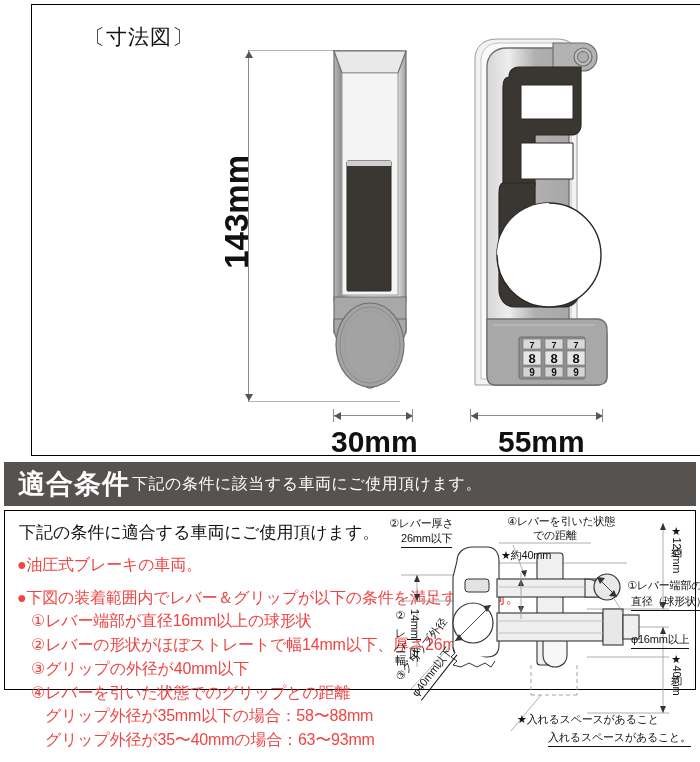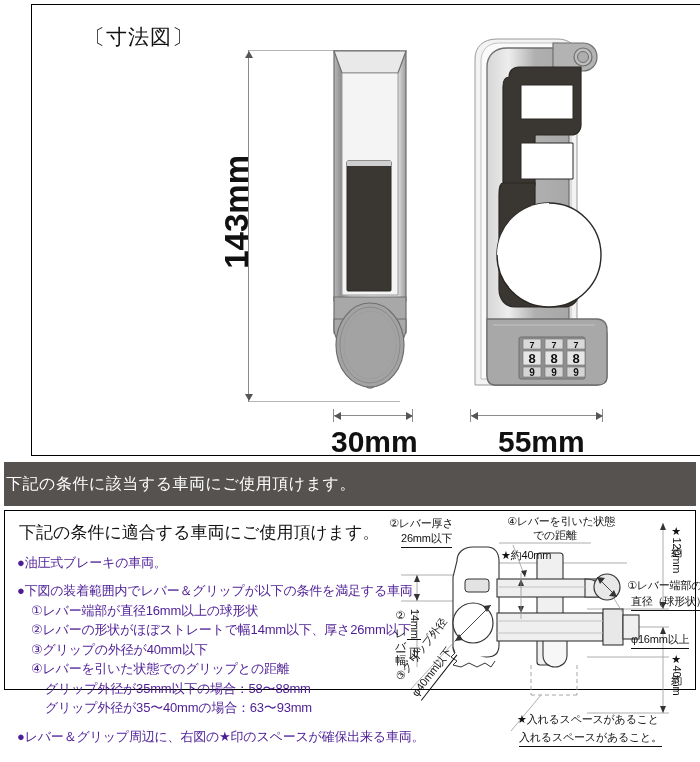--- a/index.html
+++ b/index.html
@@ -75,21 +75,21 @@
     color:#fff;font-size:16px;margin-left:2px;line-height:1;letter-spacing:0.5px;
   }
 
   
   .cond-section{
     position:absolute;left:4px;top:510px;width:692px;height:180px;
     border:1px solid #000;box-sizing:border-box;background:#fff;
   }
   .cond-text{position:absolute;left:12px;top:10px;width:380px;}
   .cond-head{font-size:17px;font-weight:500;color:#111;margin:0 0 10px 2px;letter-spacing:0px;}
-  .cond-li{font-size:13px;color:#4c1d95;margin:0 0 1px 0;letter-spacing:-0.2px;line-height:1.42;}
+  .cond-li{font-size:16px;color:#ef4444;margin:0 0 1px 0;letter-spacing:-0.2px;line-height:1.42;}
   .cond-li.ind1{padding-left:14px;}
   .cond-li.ind2{padding-left:28px;}
   .cond-gap{height:9px;}
 
   
   .fig{position:absolute;left:386px;top:6px;width:300px;height:238px;}
   .fig-lbl{position:absolute;font-size:11px;color:#111;line-height:1.25;letter-spacing:-0.2px;}
   .ul{border-bottom:1px solid #111;padding-bottom:1px;}
 </style>
 </head>
@@ -231,20 +231,21 @@
 
     <div class="t55a"></div>
     <div class="t55b"></div>
     <div class="hline-55"></div>
     <div class="a55l"></div>
     <div class="a55r"></div>
     <div class="label-55 nowrap">55mm</div>
   </div>
 
   <div class="banner">
+    <div class="banner-title nowrap">適合条件</div>
     <div class="banner-sub nowrap">下記の条件に該当する車両にご使用頂けます。</div>
   </div>
 
   <div class="cond-section">
 
     <div class="cond-text">
       <div class="cond-head nowrap">下記の条件に適合する車両にご使用頂けます。</div>
       <div class="cond-li nowrap">●油圧式ブレーキの車両。</div>
       <div class="cond-gap"></div>
       <div class="cond-li nowrap">●下図の装着範囲内でレバー＆グリップが以下の条件を満足する車両。</div>
@@ -386,19 +387,19 @@
       <div class="fig-lbl nowrap ul" style="left:240px;top:78px;">直径（球形状）</div>
       <div class="fig-lbl nowrap ul" style="left:240px;top:96px;margin-top:20px;">φ16mm以上</div>
 
       <div class="fig-lbl vert-dn nowrap" style="left:2px;top:92px;">②レバー幅</div>
       <div class="fig-lbl vert-dn nowrap ul" style="left:16px;top:92px;">14mm以下</div>
 
       <div class="fig-lbl nowrap" style="left:2px;top:158px;transform:rotate(-52deg);transform-origin:left top;">③グリップ外径</div>
       <div class="fig-lbl nowrap ul" style="left:18px;top:174px;transform:rotate(-52deg);transform-origin:left top;">φ40mm以下</div>
 
       <div class="fig-lbl nowrap" style="left:126px;top:196px;">★入れるスペースがあること</div>
-      <div class="fig-lbl nowrap ul" style="left:128px;top:214px;text-align:right;">入れるスペースがあること。</div>
+      <div class="fig-lbl nowrap ul" style="left:157px;top:214px;text-align:right;">入れるスペースがあること。</div>
 
       <div class="fig-lbl vert-dn nowrap" style="left:278px;top:8px;">★約120mm</div>
       <div class="fig-lbl vert-dn nowrap" style="left:278px;top:136px;">★約40mm</div>
     </div>
   </div>
 </div>
 
 </body></html>

